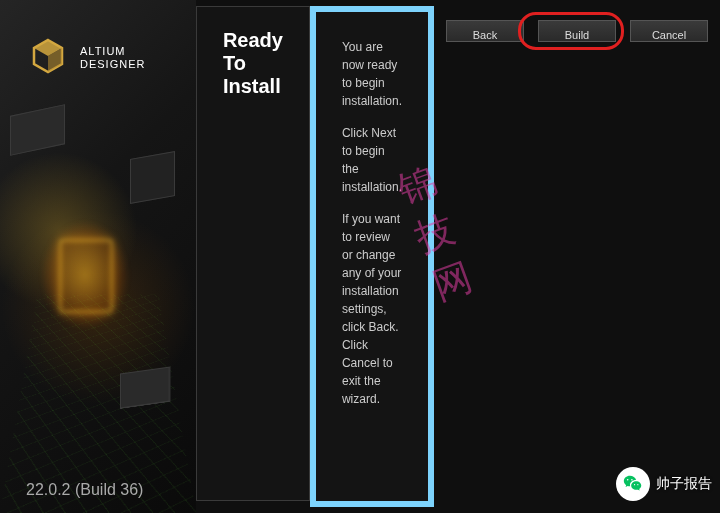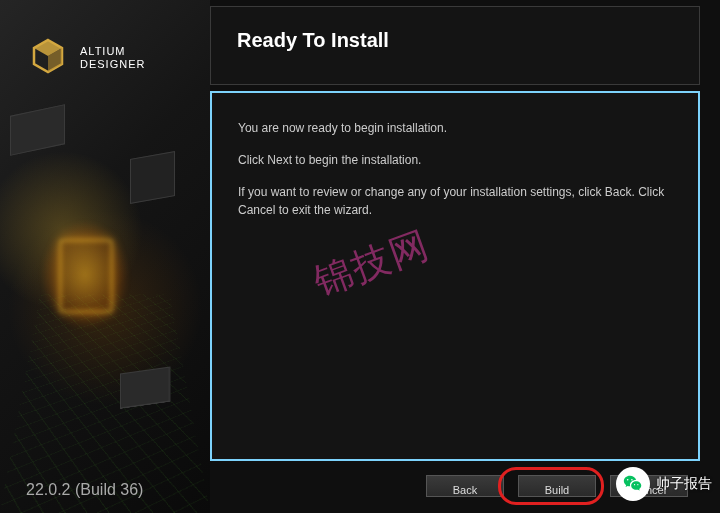--- a/index.html
+++ b/index.html
@@ -92,43 +92,43 @@
       bottom: 14px;
       left: 26px;
       color: #aaa;
       font-size: 16px;
       z-index: 5;
     }
     
     .main {
       flex: 1;
       display: flex;
-      flex-direction: column;
+      flex-direction: row;
       background: #0f0f0f;
-      padding: 6px 20px 6px 0;
+      padding: 6px 0 6px 0;
     }
     .header-box {
       border: 1px solid #3a3a3a;
       background: #141414;
       padding: 22px 26px 20px;
       margin-bottom: 6px;
     }
     .title {
       color: #fff;
       font-size: 20px;
       font-weight: 700;
       margin-bottom: 12px;
     }
     .subtitle {
       color: #ccc;
       font-size: 13px;
     }
     .body-box {
       flex: 1;
-      border: 2px solid #7dd3fc;
+      border: 6px solid #7dd3fc;
       background: #141414;
       padding: 26px;
       position: relative;
     }
     .body-text {
       color: #ccc;
       font-size: 12px;
       line-height: 1.5;
       margin-bottom: 14px;
     }

